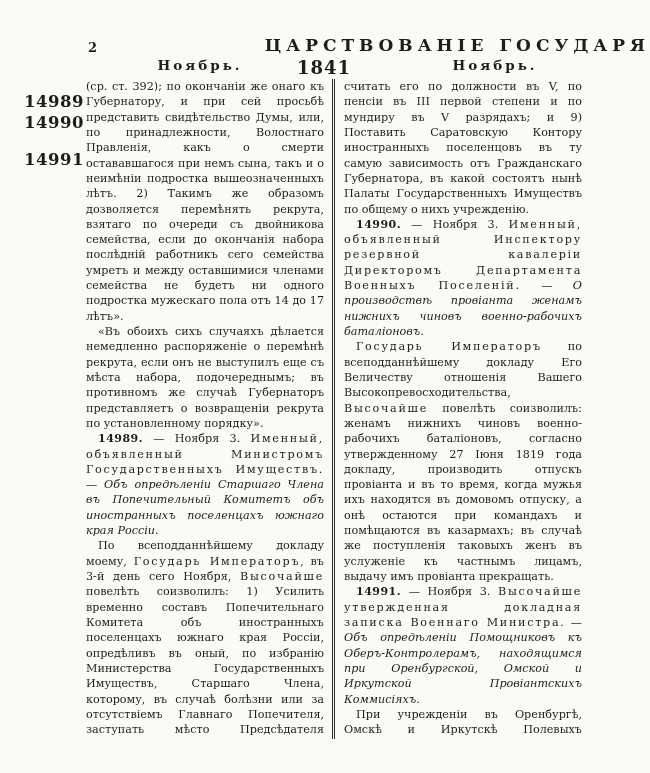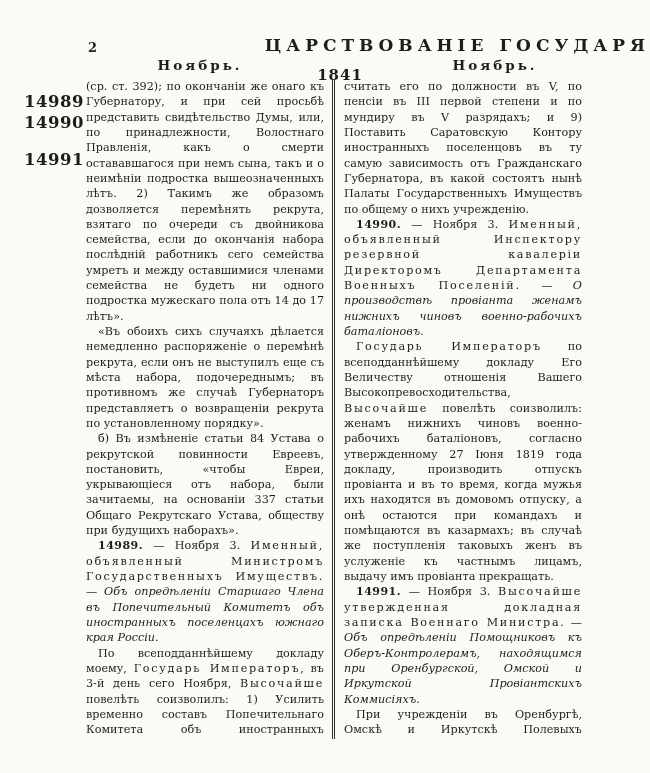--- a/index.html
+++ b/index.html
@@ -14,21 +14,21 @@
     font-size:13px; font-weight:bold;
   }
   .title {
     position:absolute; top:35px; left:0; width:100%;
     text-align:right; font-size:17px; font-weight:bold;
     letter-spacing:5px; white-space:nowrap;
   }
   .subitem { position:absolute; top:57px; text-align:center; font-size:13.5px; }
   .month { font-weight:bold; letter-spacing:3px; }
   .month-l { left:140px; width:120px; }
-  .year { left:300px; width:80px; font-weight:bold; letter-spacing:1px; font-size:15px;margin-top:9px; }
+  .year { left:284px; width:80px; font-weight:bold; letter-spacing:1px; font-size:18px; }
   .month-r { left:430px; width:130px; }
 
   .content { position:absolute; top:79px; left:0; display:flex; height:660px; }
   .gutter { width:86px; position:relative; flex:none; }
   .gnum {
     position:absolute; right:2px; font-weight:bold;
     font-size:16.5px; white-space:nowrap; letter-spacing:0.5px;
   }
   .g1 { top:-3px;margin-top:16px; } .g2 { top:34px; } .g3 { top:71px; }
 
@@ -62,21 +62,20 @@
 
     <div class="gutter">
       <div class="gnum g1">14989</div>
       <div class="gnum g2">14990</div>
       <div class="gnum g3">14991</div>
     </div>
 
     <div class="col">
       <p><span>(ср. ст. 392); по окончаніи же онаго къ Губернатору, и при сей просьбѣ представить свидѣтельство Думы, или, по принадлежности, Волостнаго Правленія, какъ о смерти остававшагося при немъ сына, такъ и о неимѣніи подростка вышеозначенныхъ лѣтъ. 2) Такимъ же образомъ дозволяется перемѣнять рекрута, взятаго по очереди съ двойникова семейства, если до окончанія набора послѣдній работникъ сего семейства умретъ и между оставшимися членами семейства не будетъ ни одного подростка мужескаго пола отъ 14 до 17 лѣтъ».</span></p>
       <p class="ind"><span>«Въ обоихъ сихъ случаяхъ дѣлается немедленно распоряженіе о перемѣнѣ рекрута, если онъ не выступилъ еще съ мѣста набора, подочереднымъ; въ противномъ же случаѣ Губернаторъ представляетъ о возвращеніи рекрута по установленному порядку».</span></p>
-      <p class="ind"><span>б) Въ измѣненіе статьи 84 Устава о рекрутской повинности Евреевъ, постановить, «чтобы Евреи, укрывающіеся отъ набора, были зачитаемы, на основаніи 337 статьи Общаго Рекрутскаго Устава, обществу при будущихъ наборахъ».</span></p>
       <p class="ind"><span class="enum">14989.</span><span> — Ноября 3. </span><span class="sp">Именный, объявленный Министромъ Государственныхъ Имуществъ.</span><span> — </span><span class="it">Объ опредѣленіи Старшаго Члена въ Попечительный Комитетъ объ иностранныхъ поселенцахъ южнаго края Россіи.</span></p>
       <p class="ind"><span>По всеподданнѣйшему докладу моему, </span><span class="sp">Государь Императоръ</span><span>, въ 3-й день сего Ноября, </span><span class="sp">Высочайше</span><span> повелѣть соизволилъ: 1) Усилить временно составъ Попечительнаго Комитета объ иностранныхъ поселенцахъ южнаго края Россіи, опредѣливъ въ оный, по избранію Министерства Государственныхъ Имуществъ, Старшаго Члена, которому, въ случаѣ болѣзни или за отсутствіемъ Главнаго Попечителя, заступать мѣсто Предсѣдателя Комитета. Старшему Члену производить, на счетъ дохода съ оброчныхъ статей въ колоніяхъ, жалованья по 1200 руб. и столовыхъ по 800 руб. серебромъ въ годъ, и</span></p>
     </div>
 
     <div class="divider"></div>
 
     <div class="col">
       <p><span>считать его по должности въ V, по пенсіи въ III первой степени и по мундиру въ V разрядахъ; и 9) Поставить Саратовскую Контору иностранныхъ поселенцовъ въ ту самую зависимость отъ Гражданскаго Губернатора, въ какой состоятъ нынѣ Палаты Государственныхъ Имуществъ по общему о нихъ учрежденію.</span></p>
       <p class="ind"><span class="enum">14990.</span><span> — Ноября 3. </span><span class="sp">Именный, объявленный Инспектору резервной кавалеріи Директоромъ Департамента Военныхъ Поселеній.</span><span> — </span><span class="it">О производствѣ провіанта женамъ нижнихъ чиновъ военно-рабочихъ баталіоновъ.</span></p>
       <p class="ind"><span class="sp">Государь Императоръ</span><span> по всеподданнѣйшему докладу Его Величеству отношенія Вашего Высокопревосходительства, </span><span class="sp">Высочайше</span><span> повелѣть соизволилъ: женамъ нижнихъ чиновъ военно-рабочихъ баталіоновъ, согласно утвержденному 27 Іюня 1819 года докладу, производить отпускъ провіанта и въ то время, когда мужья ихъ находятся въ домовомъ отпуску, а онѣ остаются при командахъ и помѣщаются въ казармахъ; въ случаѣ же поступленія таковыхъ женъ въ услуженіе къ частнымъ лицамъ, выдачу имъ провіанта прекращать.</span></p>

